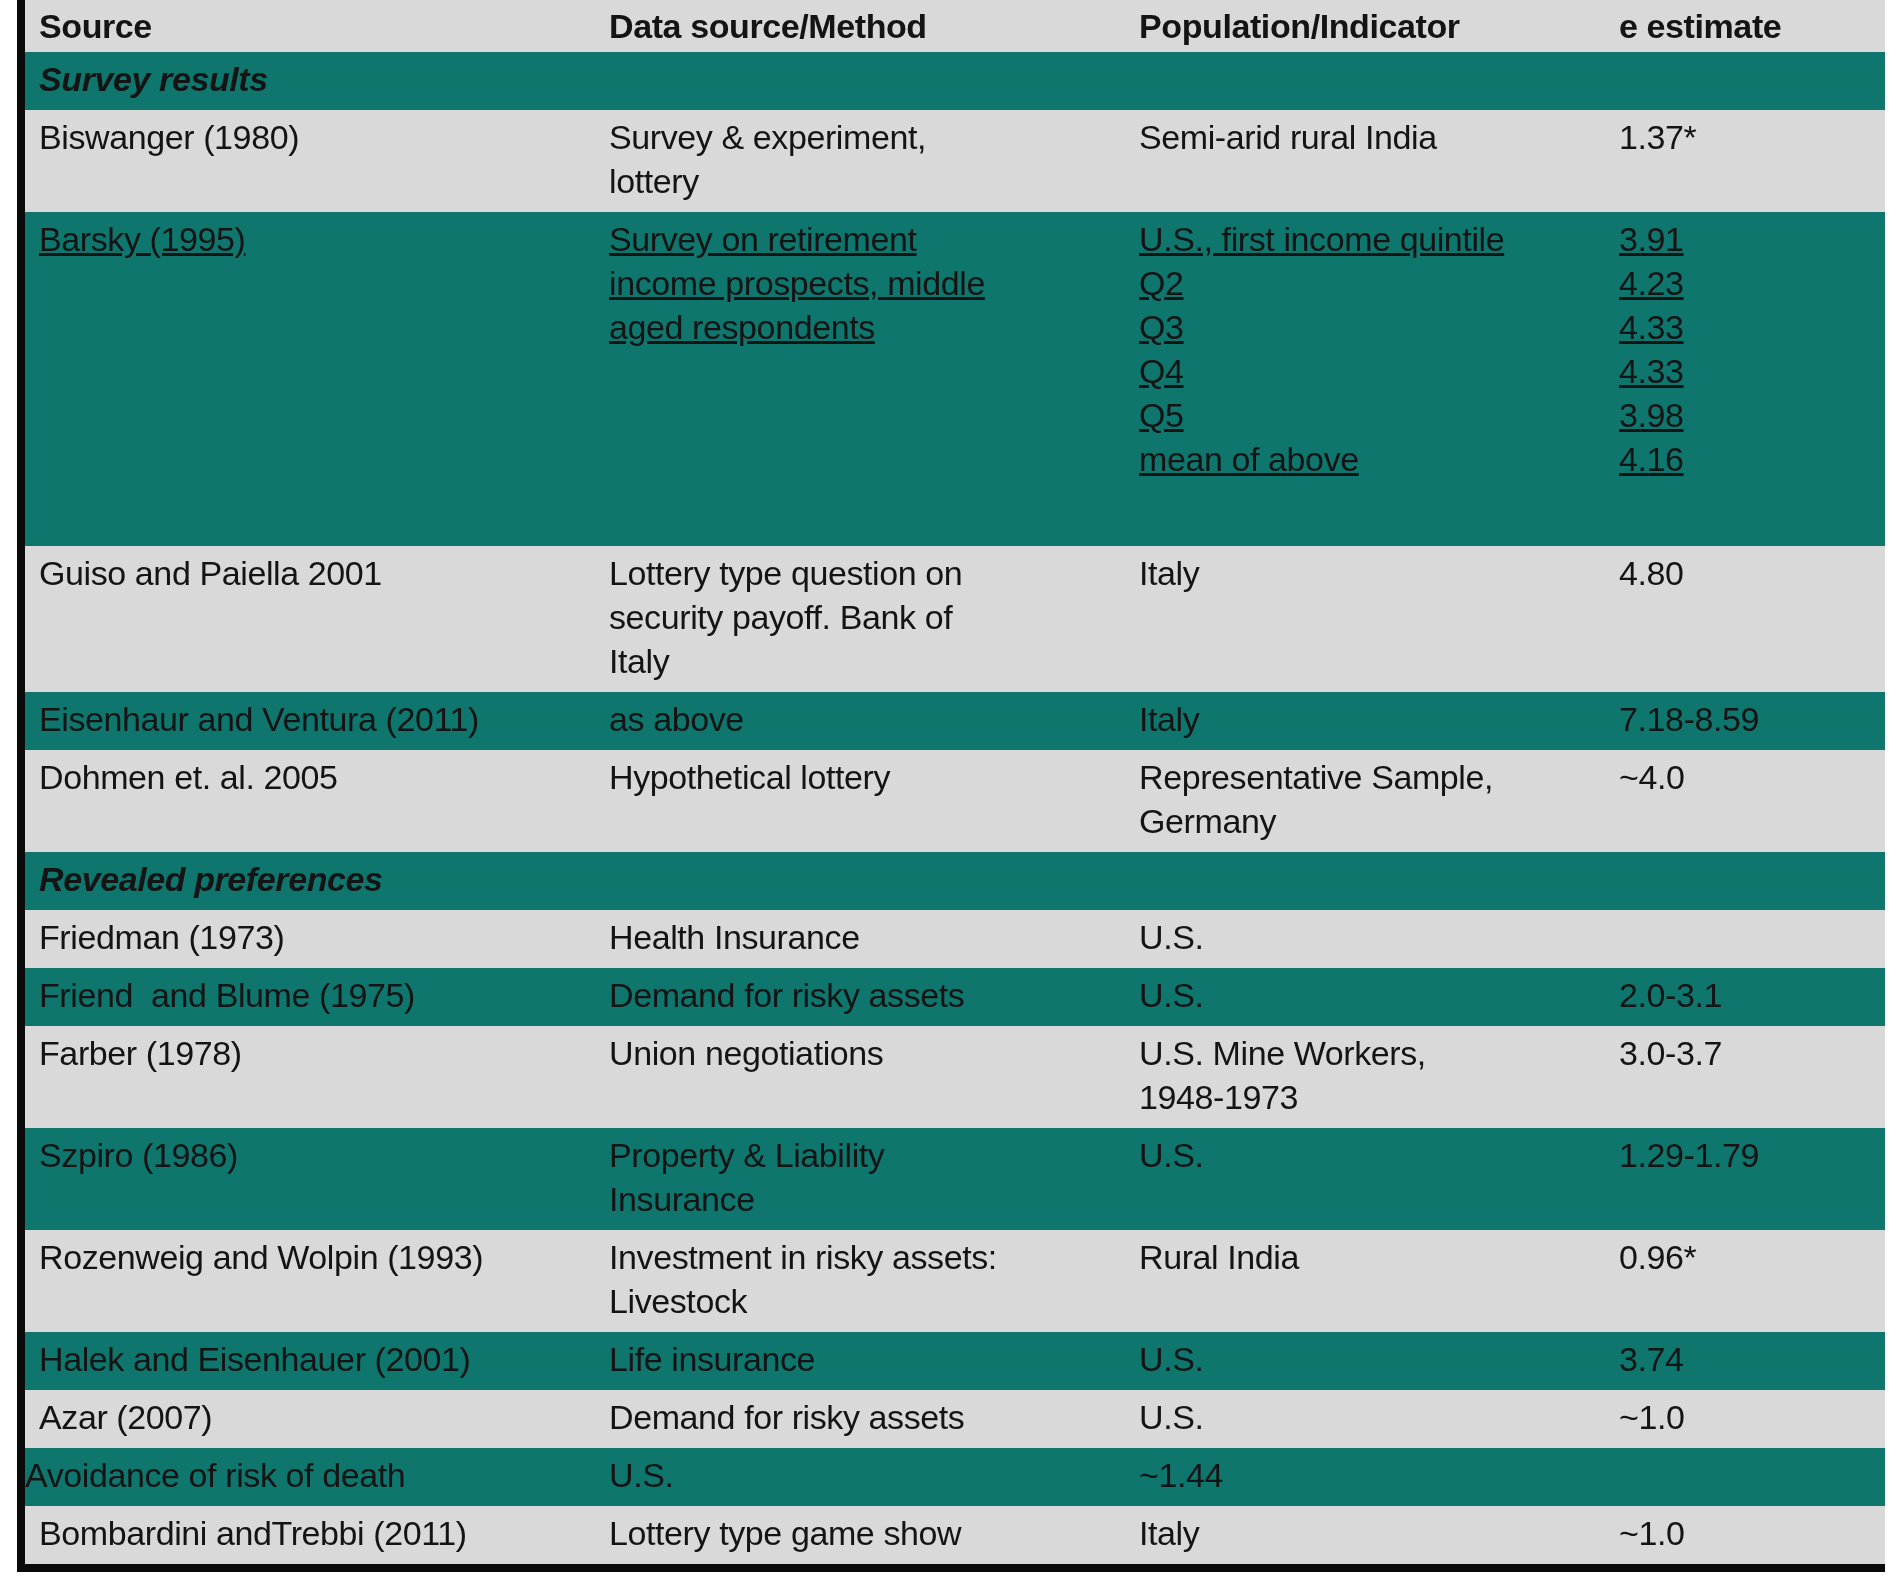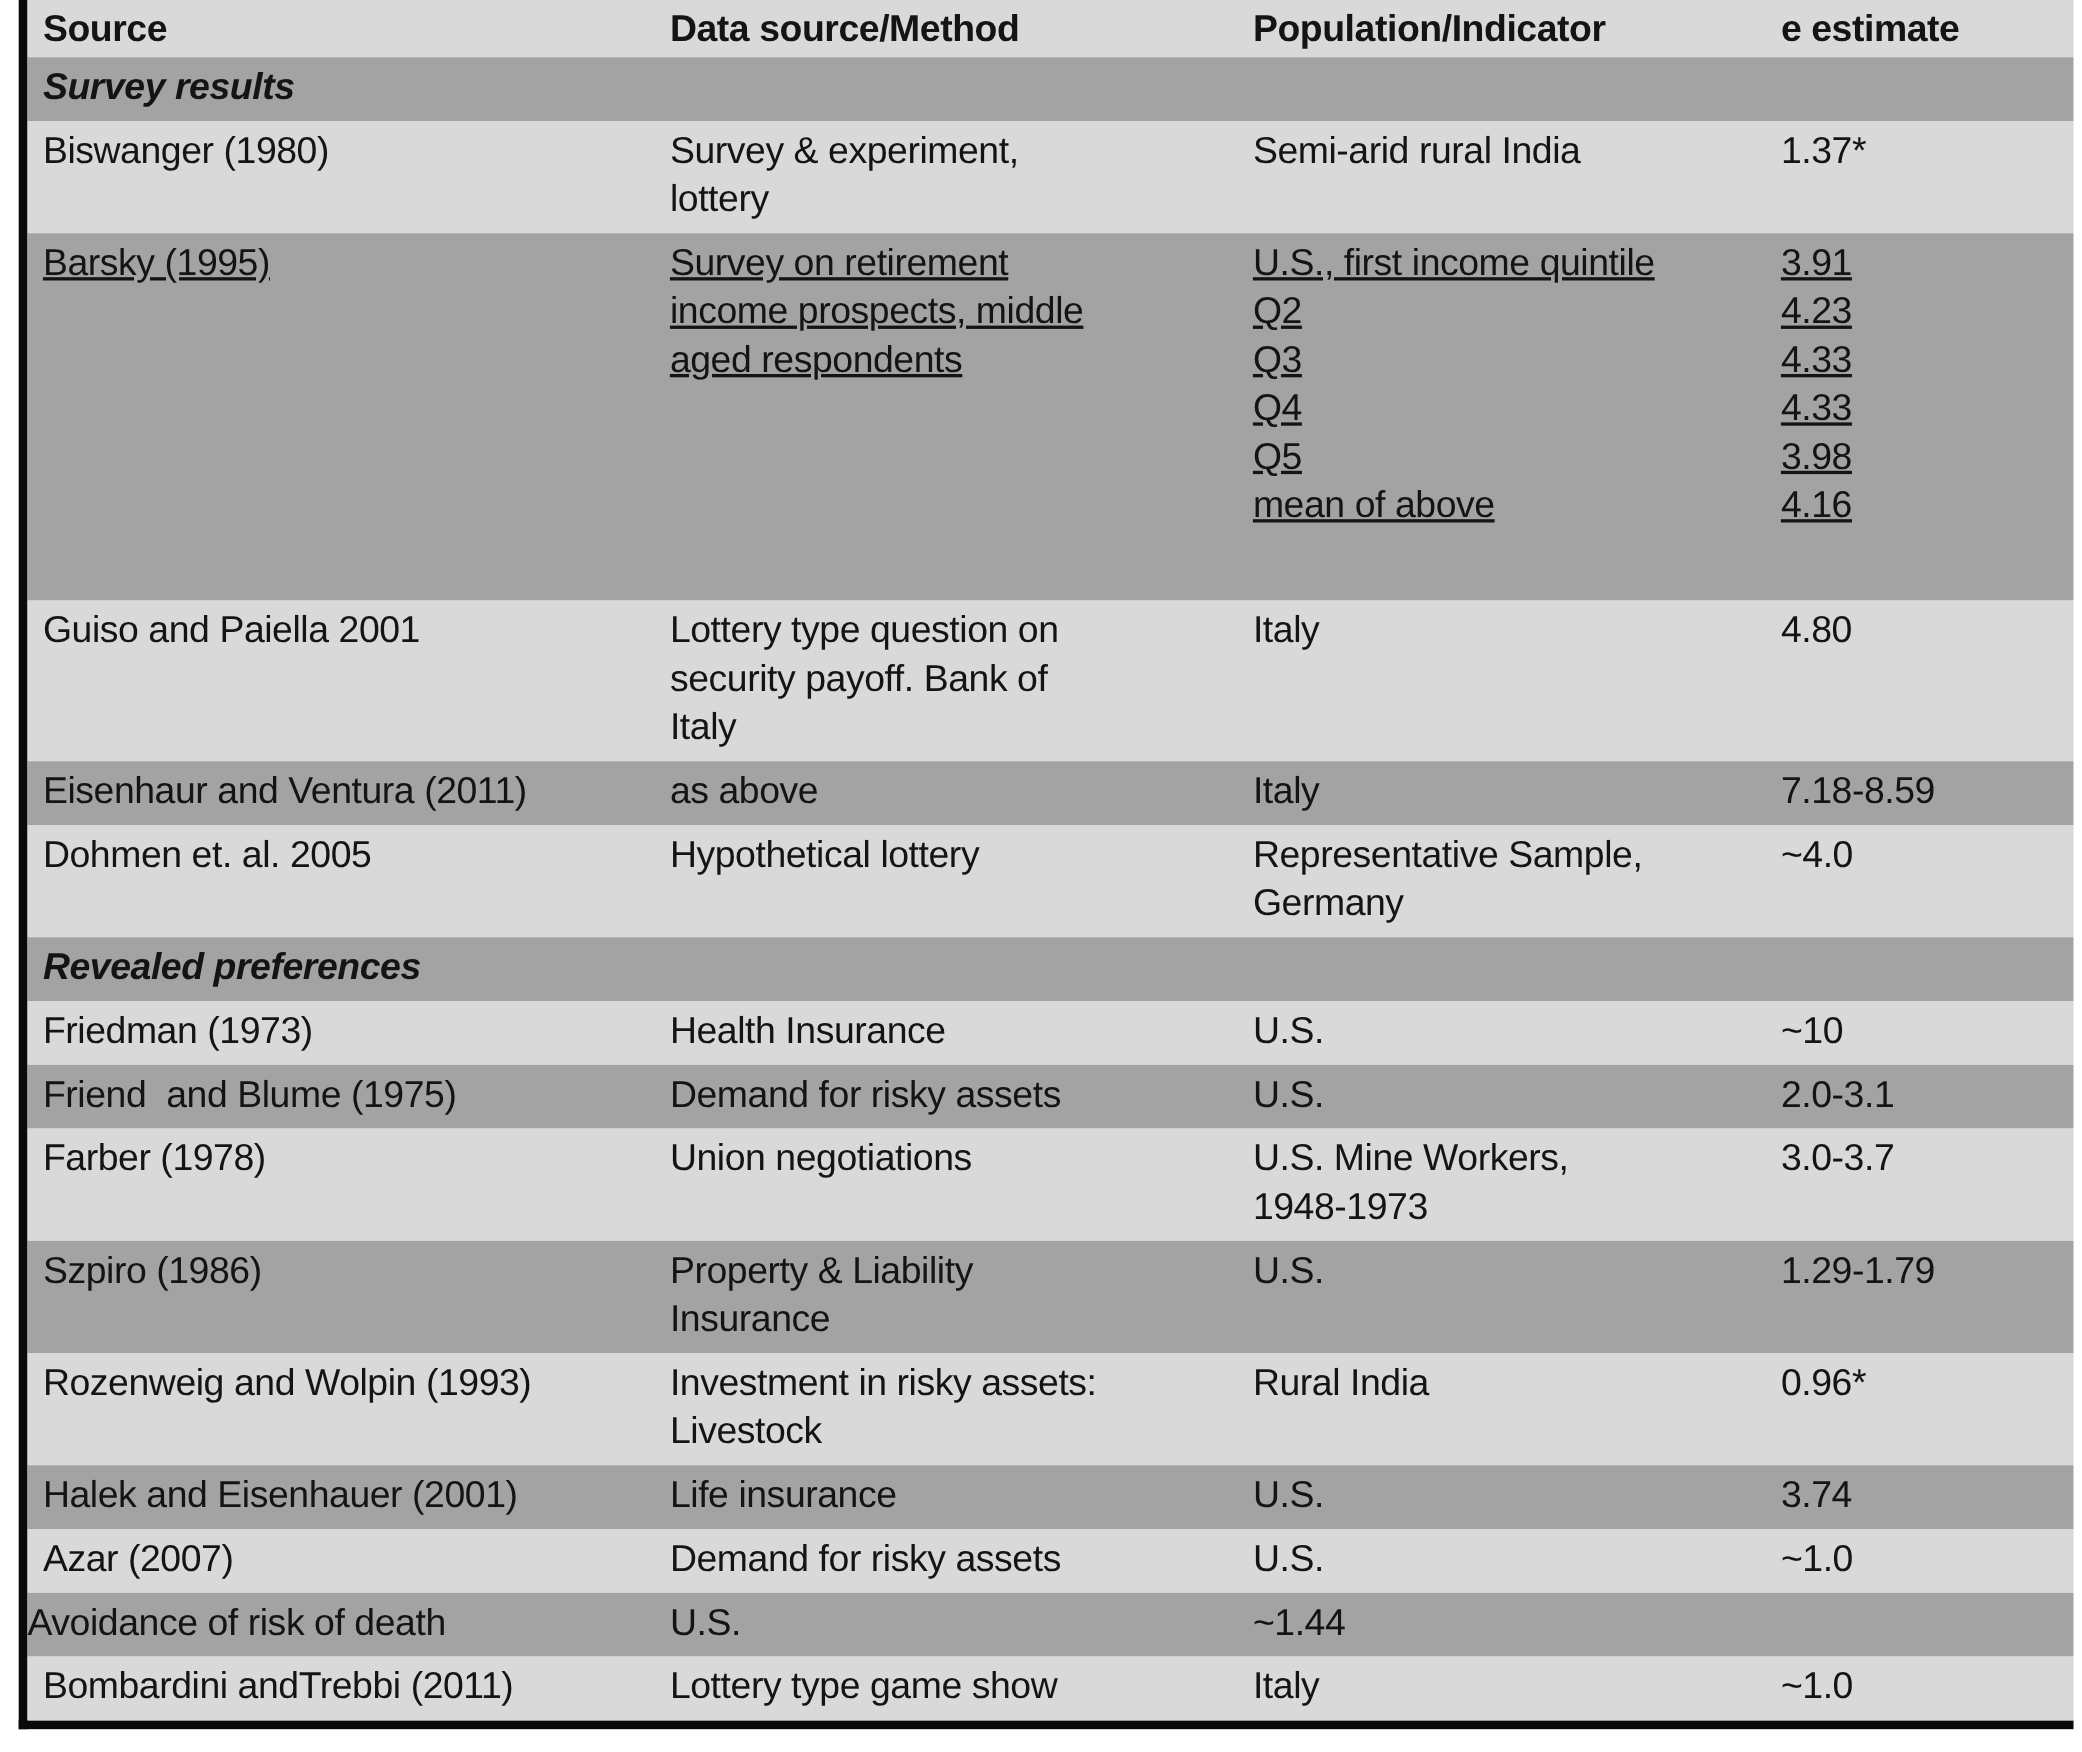--- a/index.html
+++ b/index.html
@@ -24,21 +24,21 @@
     font-size: 34px;
     line-height: 44px;
     letter-spacing: -0.4px;
   }
   .row {
     display: grid;
     grid-template-columns: 584px 530px 480px 266px;
     box-sizing: border-box;
   }
   .r-gray  { background: #d9d9d9; }
-  .r-white { background: #a3a3a3; }
+  .r-white { background: #0f766e; }
   .cell {
     padding: 5px 8px 9px 0;
     white-space: pre-wrap;
     box-sizing: border-box;
   }
   .c-source { padding-left: 14px; }
   .r-head .cell { font-weight: bold; padding-top: 4px; padding-bottom: 4px; }
   .r-section .cell {
     font-weight: bold;
     font-style: italic;
@@ -115,21 +115,20 @@
     </div>
 
     <div class="row r-white r-section">
       <div class="cell c-source">Revealed preferences</div>
     </div>
 
     <div class="row r-gray">
       <div class="cell c-source">Friedman (1973)</div>
       <div class="cell">Health Insurance</div>
       <div class="cell">U.S.</div>
-      <div class="cell">~10</div>
     </div>
 
     <div class="row r-white">
       <div class="cell c-source">Friend  and Blume (1975)</div>
       <div class="cell">Demand for risky assets</div>
       <div class="cell">U.S.</div>
       <div class="cell">2.0-3.1</div>
     </div>
 
     <div class="row r-gray">

